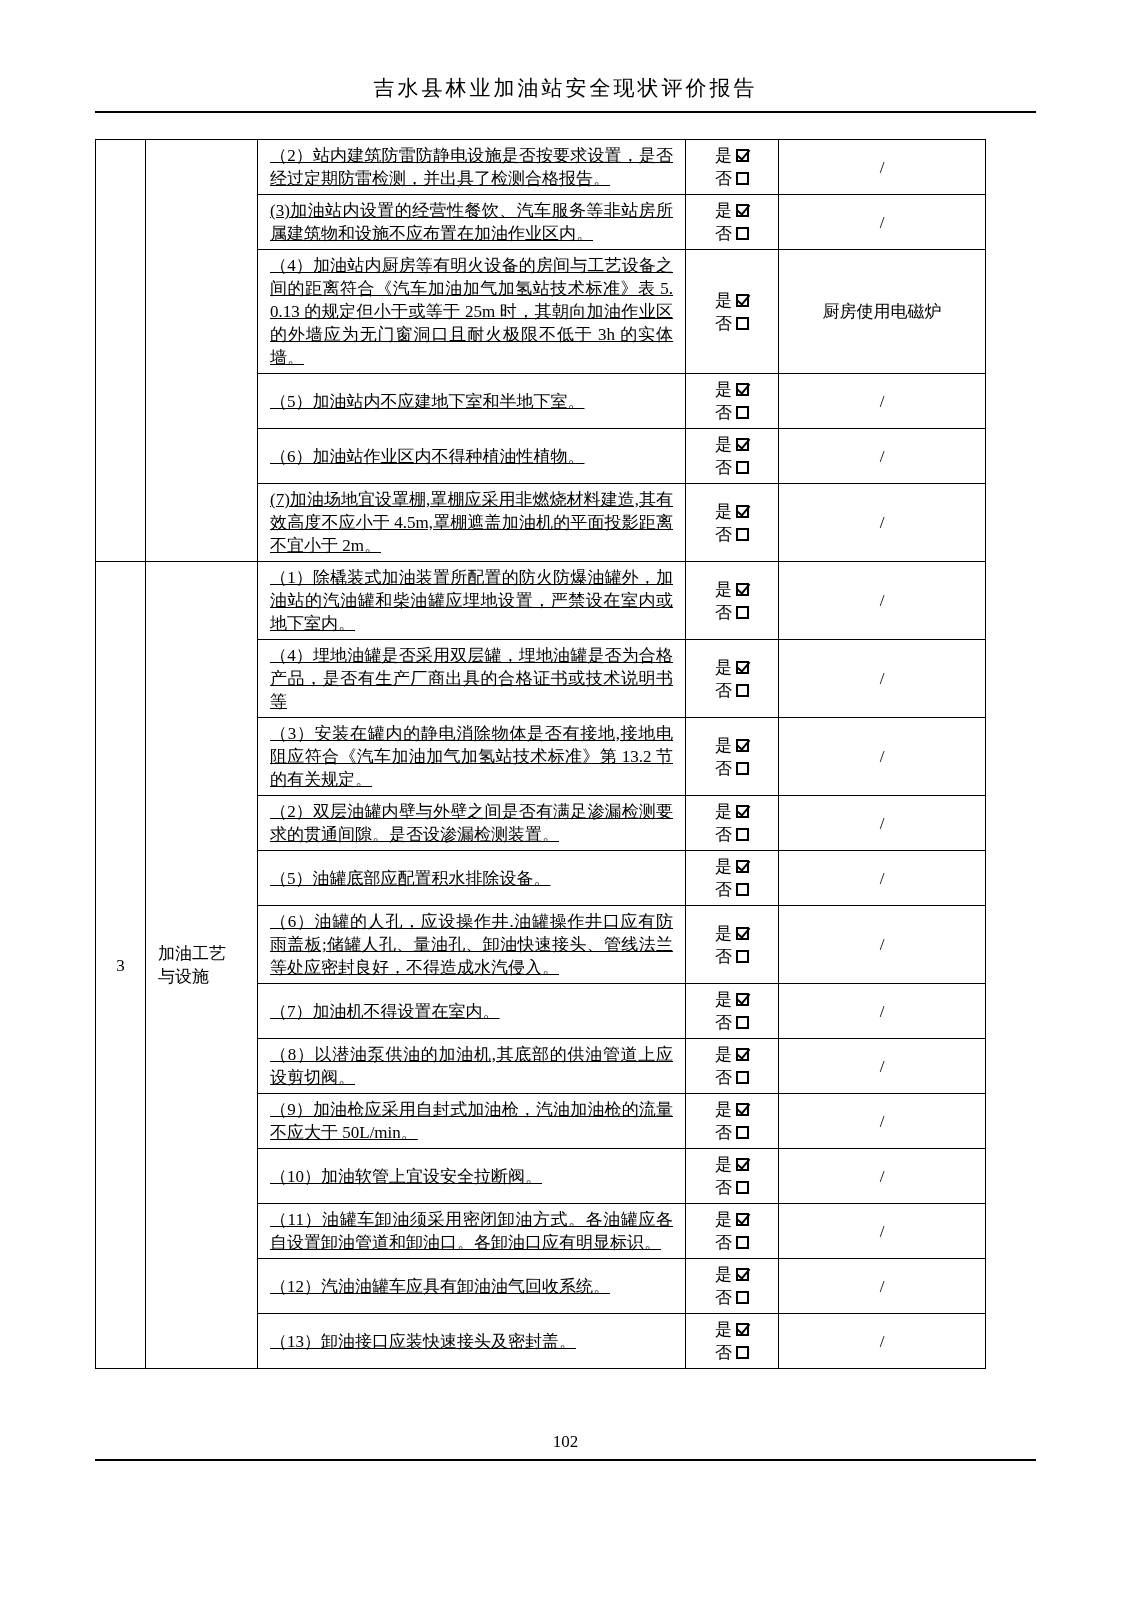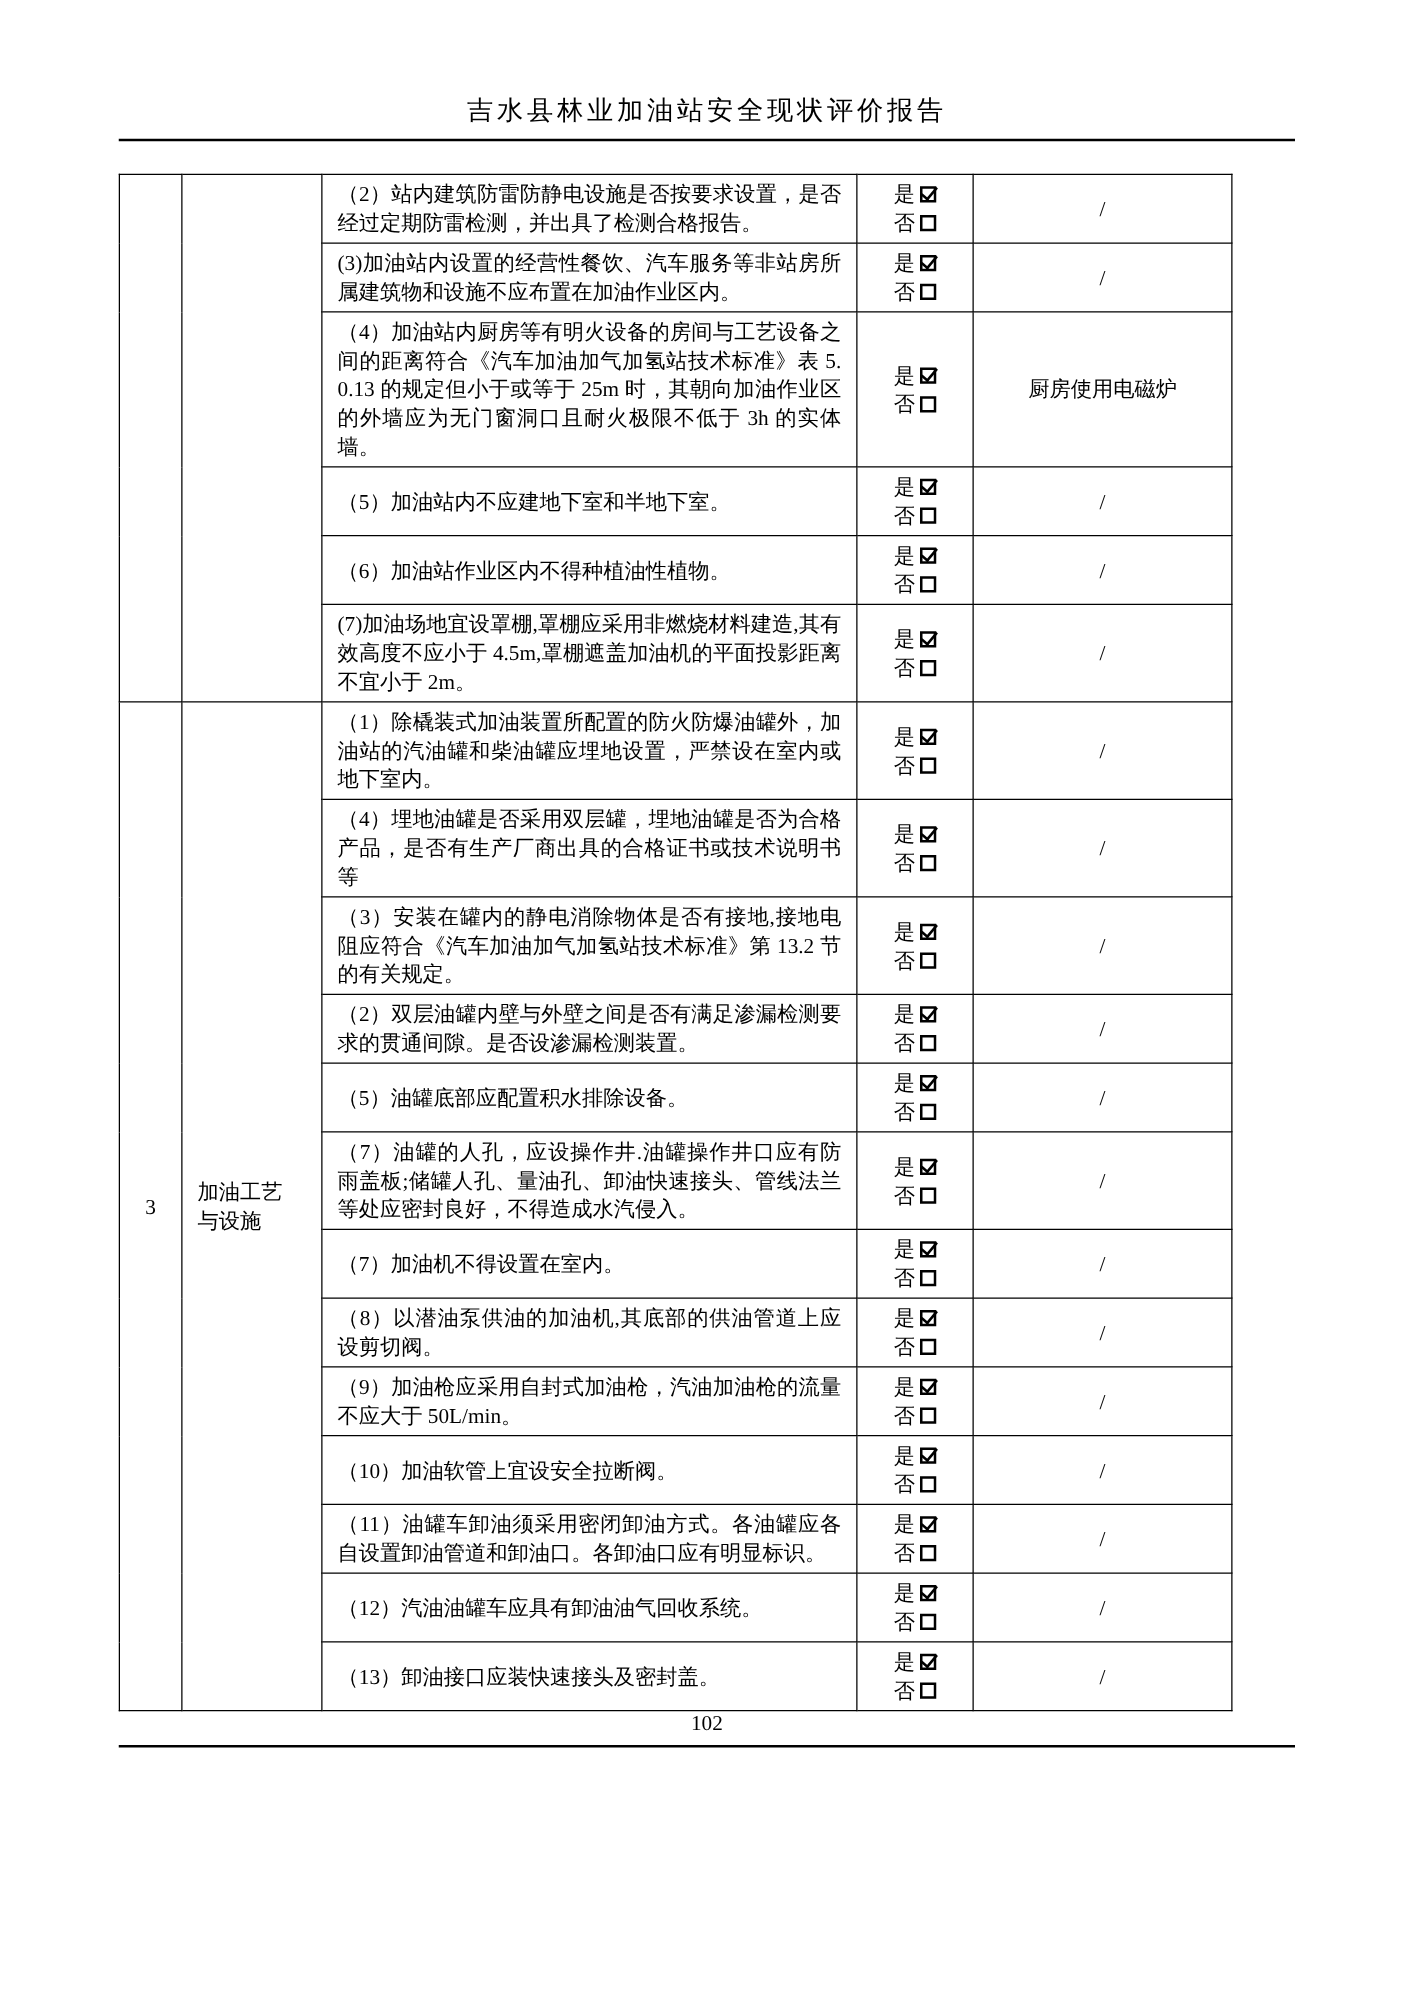--- a/index.html
+++ b/index.html
@@ -46,20 +46,21 @@
   td.col-num {
     text-align:center;
     padding:4px 2px;
   }
   td.col-cat {
     padding:4px 4px;
     white-space:pre-line;
   }
   td.col-content {
     text-align:justify;
+    text-decoration:underline;
   }
   td.col-check {
     text-align:center;
     padding:4px 4px;
   }
   td.col-remark {
     text-align:center;
   }
   .check-line {
     display:flex;
@@ -84,21 +85,21 @@
     width:5px;
     height:11px;
     border-right:2.5px solid #000;
     border-bottom:2.5px solid #000;
     transform:rotate(40deg);
   }
   
   .footer {
     position:absolute;
     left:95px;
-    top:1369px;
+    top:1432px;
     width:941px;
   }
   .page-number {
     text-align:center;
     font-size:17px;
     margin-bottom:7px;
   }
   .footer-rule {
     border-bottom:2px solid #000;
   }
@@ -282,21 +283,21 @@
               <span class="cb checked"></span>
             </div>
             <div class="check-line">
               <span class="check-label">否</span>
               <span class="cb"></span>
             </div>
           </td>
           <td class="col-remark">/</td>
         </tr>
         <tr>
-          <td class="col-content">（7）油罐的人孔，应设操作井.油罐操作井口应有防雨盖板;储罐人孔、量油孔、卸油快速接头、管线法兰等处应密封良好，不得造成水汽侵入。</td>
+          <td class="col-content">（6）油罐的人孔，应设操作井.油罐操作井口应有防雨盖板;储罐人孔、量油孔、卸油快速接头、管线法兰等处应密封良好，不得造成水汽侵入。</td>
           <td class="col-check">
             <div class="check-line">
               <span class="check-label">是</span>
               <span class="cb checked"></span>
             </div>
             <div class="check-line">
               <span class="check-label">否</span>
               <span class="cb"></span>
             </div>
           </td>

